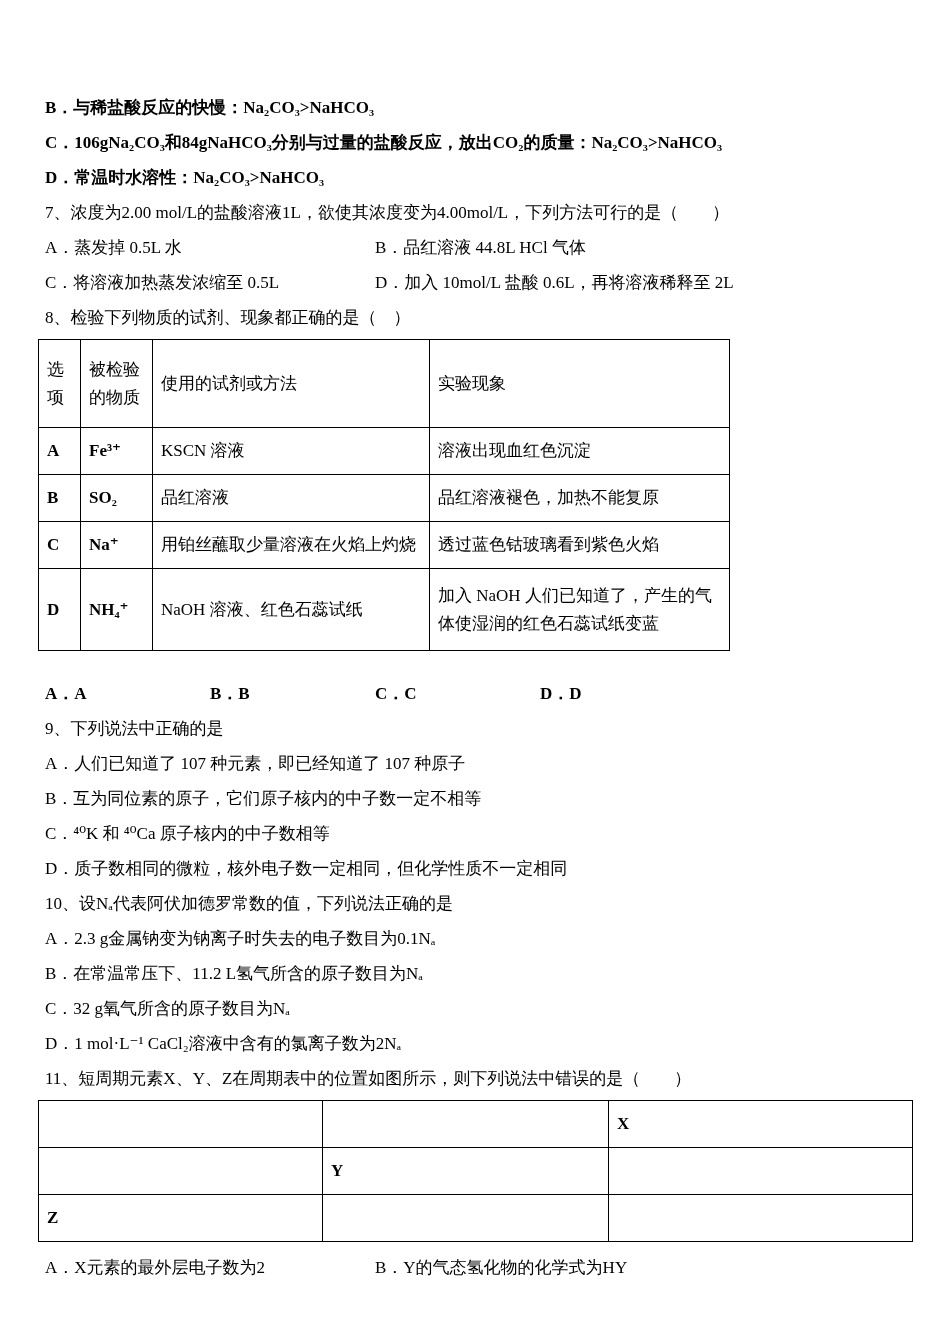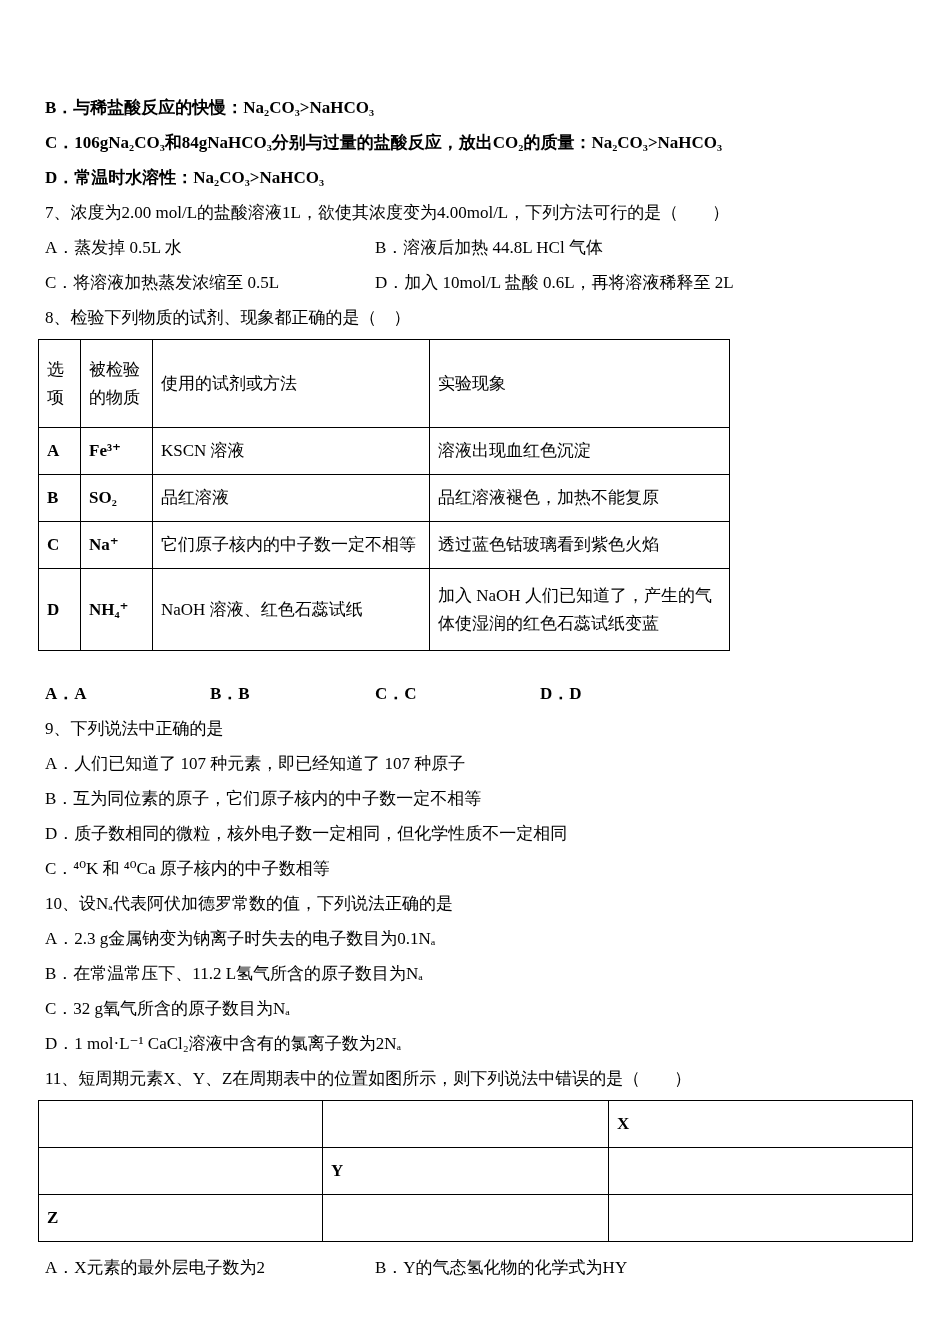--- a/index.html
+++ b/index.html
@@ -46,21 +46,21 @@
 
 <div class="page">
 
   <div class="line bold">B．与稀盐酸反应的快慢：Na₂CO₃&gt;NaHCO₃</div>
   <div class="line bold">C．106gNa₂CO₃和84gNaHCO₃分别与过量的盐酸反应，放出CO₂的质量：Na₂CO₃&gt;NaHCO₃</div>
   <div class="line bold">D．常温时水溶性：Na₂CO₃&gt;NaHCO₃</div>
 
   <div class="line">7、浓度为2.00 mol/L的盐酸溶液1L，欲使其浓度变为4.00mol/L，下列方法可行的是（　　）</div>
   <div class="line opt-row">
     <span class="opt-col">A．蒸发掉 0.5L 水</span>
-    <span class="opt-col2">B．溶液后加热 44.8L HCl 气体</span>
+    <span class="opt-col2">B．品红溶液 44.8L HCl 气体</span>
   </div>
   <div class="line opt-row">
     <span class="opt-col">C．将溶液加热蒸发浓缩至 0.5L</span>
     <span class="opt-col2">D．加入 10mol/L 盐酸 0.6L，再将溶液稀释至 2L</span>
   </div>
 
   <div class="line">8、检验下列物质的试剂、现象都正确的是（　）</div>
 
   <table class="q8-table">
     <tbody>
@@ -78,21 +78,21 @@
     </tr>
     <tr class="rowstd">
       <td class="c1 subj">B</td>
       <td class="c2 subj">SO₂</td>
       <td class="c3">品红溶液</td>
       <td class="c4">品红溶液褪色，加热不能复原</td>
     </tr>
     <tr class="rowstd">
       <td class="c1 subj">C</td>
       <td class="c2 subj">Na⁺</td>
-      <td class="c3">它们原子核内的中子数一定不相等</td>
+      <td class="c3">用铂丝蘸取少量溶液在火焰上灼烧</td>
       <td class="c4">透过蓝色钴玻璃看到紫色火焰</td>
     </tr>
     <tr class="rowtall">
       <td class="c1 subj">D</td>
       <td class="c2 subj">NH₄⁺</td>
       <td class="c3">NaOH 溶液、红色石蕊试纸</td>
       <td class="c4">加入 NaOH 人们已知道了，产生的气体使湿润的红色石蕊试纸变蓝</td>
     </tr>
   </tbody>
     </table>
@@ -100,22 +100,22 @@
   <div class="line answers-row">
     <span>A．A</span>
     <span>B．B</span>
     <span>C．C</span>
     <span>D．D</span>
   </div>
 
   <div class="line">9、下列说法中正确的是</div>
   <div class="line">A．人们已知道了 107 种元素，即已经知道了 107 种原子</div>
   <div class="line">B．互为同位素的原子，它们原子核内的中子数一定不相等</div>
+  <div class="line">C．⁴⁰K 和 ⁴⁰Ca 原子核内的中子数相等</div>
   <div class="line">D．质子数相同的微粒，核外电子数一定相同，但化学性质不一定相同</div>
-  <div class="line">C．⁴⁰K 和 ⁴⁰Ca 原子核内的中子数相等</div>
 
   <div class="line">10、设Nₐ代表阿伏加德罗常数的值，下列说法正确的是</div>
   <div class="line">A．2.3 g金属钠变为钠离子时失去的电子数目为0.1Nₐ</div>
   <div class="line">B．在常温常压下、11.2 L氢气所含的原子数目为Nₐ</div>
   <div class="line">C．32 g氧气所含的原子数目为Nₐ</div>
   <div class="line">D．1 mol·L⁻¹ CaCl₂溶液中含有的氯离子数为2Nₐ</div>
 
   <div class="line">11、短周期元素X、Y、Z在周期表中的位置如图所示，则下列说法中错误的是（　　）</div>
 
   <table class="q11-table">

